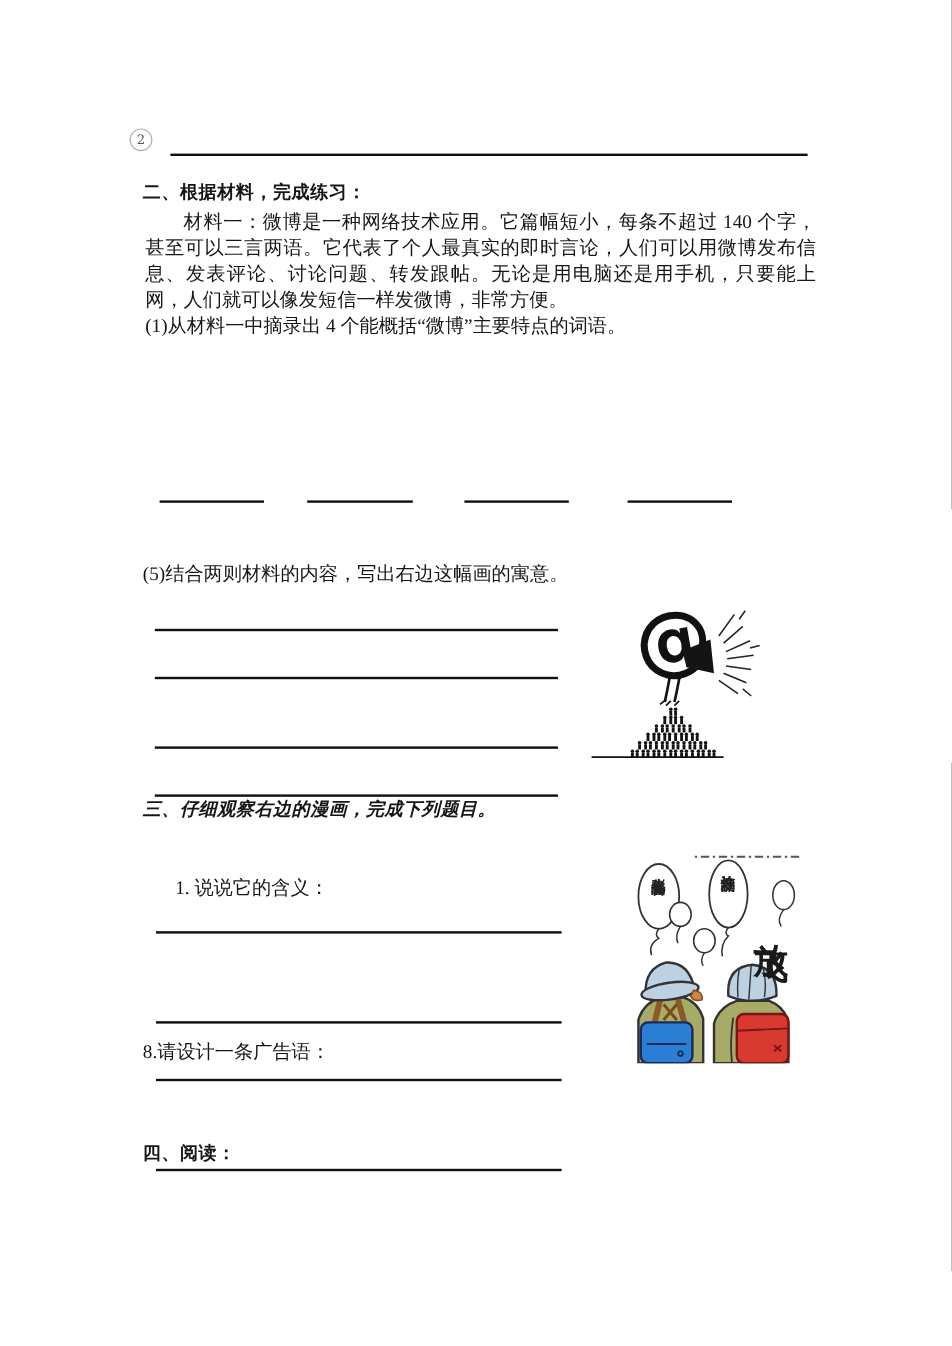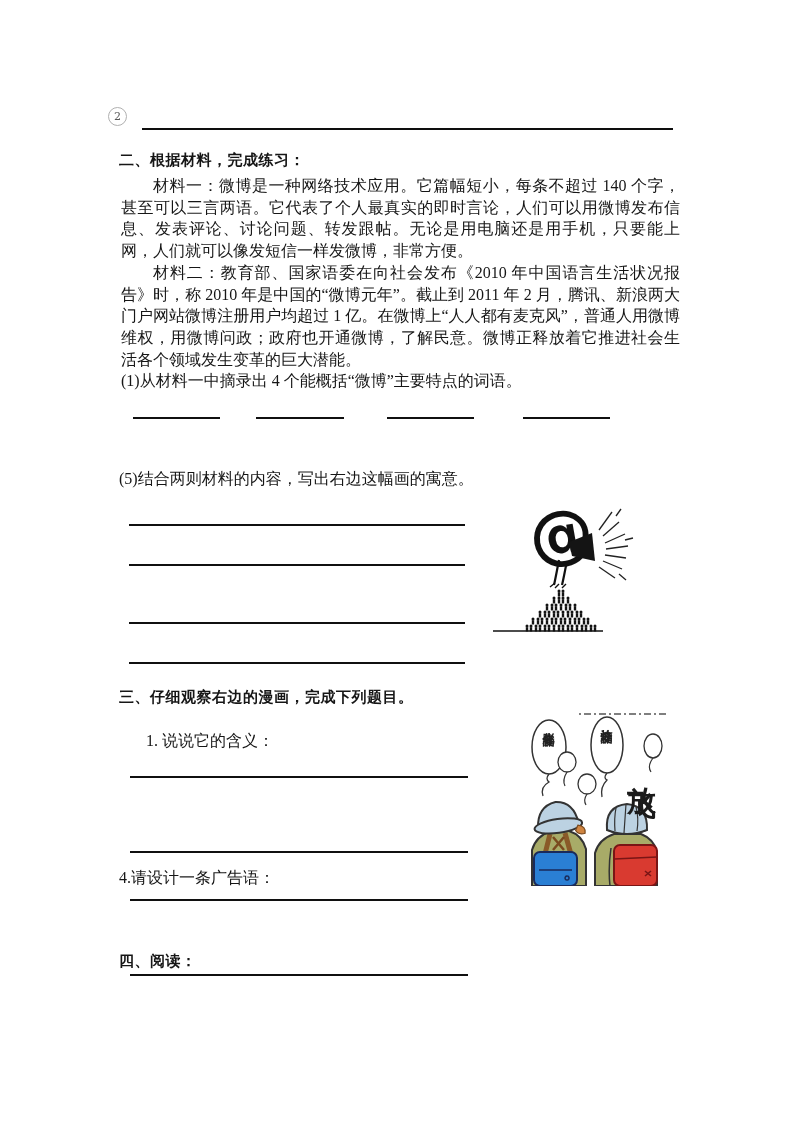--- a/index.html
+++ b/index.html
@@ -41,21 +41,20 @@
 
 <div class="page">
 
   <div class="abs pagenum">2</div>
   <div class="abs top-rule"></div>
 
   <div class="abs sec-head" style="left:119px;top:151px;">二、根据材料，完成练习：</div>
 
   <div class="abs bodycol">
     <p class="ind">材料一：微博是一种网络技术应用。它篇幅短小，每条不超过 140 个字，甚至可以三言两语。它代表了个人最真实的即时言论，人们可以用微博发布信息、发表评论、讨论问题、转发跟帖。无论是用电脑还是用手机，只要能上网，人们就可以像发短信一样发微博，非常方便。</p>
-    <p class="ind">材料二：教育部、国家语委在向社会发布《2010 年中国语言生活状况报告》时，称 2010 年是中国的“微博元年”。截止到 2011 年 2 月，腾讯、新浪两大门户网站微博注册用户均超过 1 亿。在微博上“人人都有麦克风”，普通人用微博维权，用微博问政；政府也开通微博，了解民意。微博正释放着它推进社会生活各个领域发生变革的巨大潜能。</p>
     <p>(1)从材料一中摘录出 4 个能概括“微博”主要特点的词语。</p>
   </div>
 
   <div class="abs blank" style="left:133px;top:417px;width:87px;"></div>
   <div class="abs blank" style="left:256px;top:417px;width:88px;"></div>
   <div class="abs blank" style="left:387px;top:417px;width:87px;"></div>
   <div class="abs blank" style="left:523px;top:417px;width:87px;"></div>
 
   <div class="abs q" style="left:119px;top:468px;">(5)结合两则材料的内容，写出右边这幅画的寓意。</div>
 
@@ -139,27 +138,27 @@
           <use href="#p" x="92" y="130"></use>
           <use href="#p" x="97" y="130"></use>
           <use href="#p" x="101" y="130"></use>
           <use href="#p" x="106" y="130"></use>
           <use href="#p" x="110" y="130"></use>
       </g>
       <line x1="8" y1="135" x2="118" y2="135" stroke="#111" stroke-width="1.5"></line>
     </svg>
   </div>
 
-  <div class="abs sec-head" style="left:119px;top:688px;">三、仔细观察右边的漫画，完成下列题目。</div>
+  <div class="abs sec-head" style="left:119px;top:665px;font-style:italic;">三、仔细观察右边的漫画，完成下列题目。</div>
   <div class="abs q" style="left:119px;top:730px;margin-left:27px;">1. 说说它的含义：</div>
 
   <div class="abs ansline" style="left:130px;top:776px;width:338px;"></div>
   <div class="abs ansline" style="left:130px;top:851px;width:338px;"></div>
 
-  <div class="abs q" style="left:119px;top:867px;">4.请设计一条广告语：</div>
+  <div class="abs q" style="left:119px;top:867px;">8.请设计一条广告语：</div>
 
   <div class="abs ansline" style="left:130px;top:899px;width:338px;"></div>
   <div class="abs ansline" style="left:130px;top:974px;width:338px;"></div>
 
   <div class="abs c2">
     <svg width="152" height="188" viewBox="0 0 152 188">
       <line x1="64" y1="16" x2="151" y2="16" stroke="#555" stroke-width="1.6" stroke-dasharray="2 3 7 3"></line>
 
       <ellipse cx="34" cy="49" rx="17" ry="27" fill="#ffffff" stroke="#333" stroke-width="1.5"></ellipse>
       <ellipse cx="92" cy="47" rx="16" ry="28" fill="#ffffff" stroke="#333" stroke-width="1.5"></ellipse>

